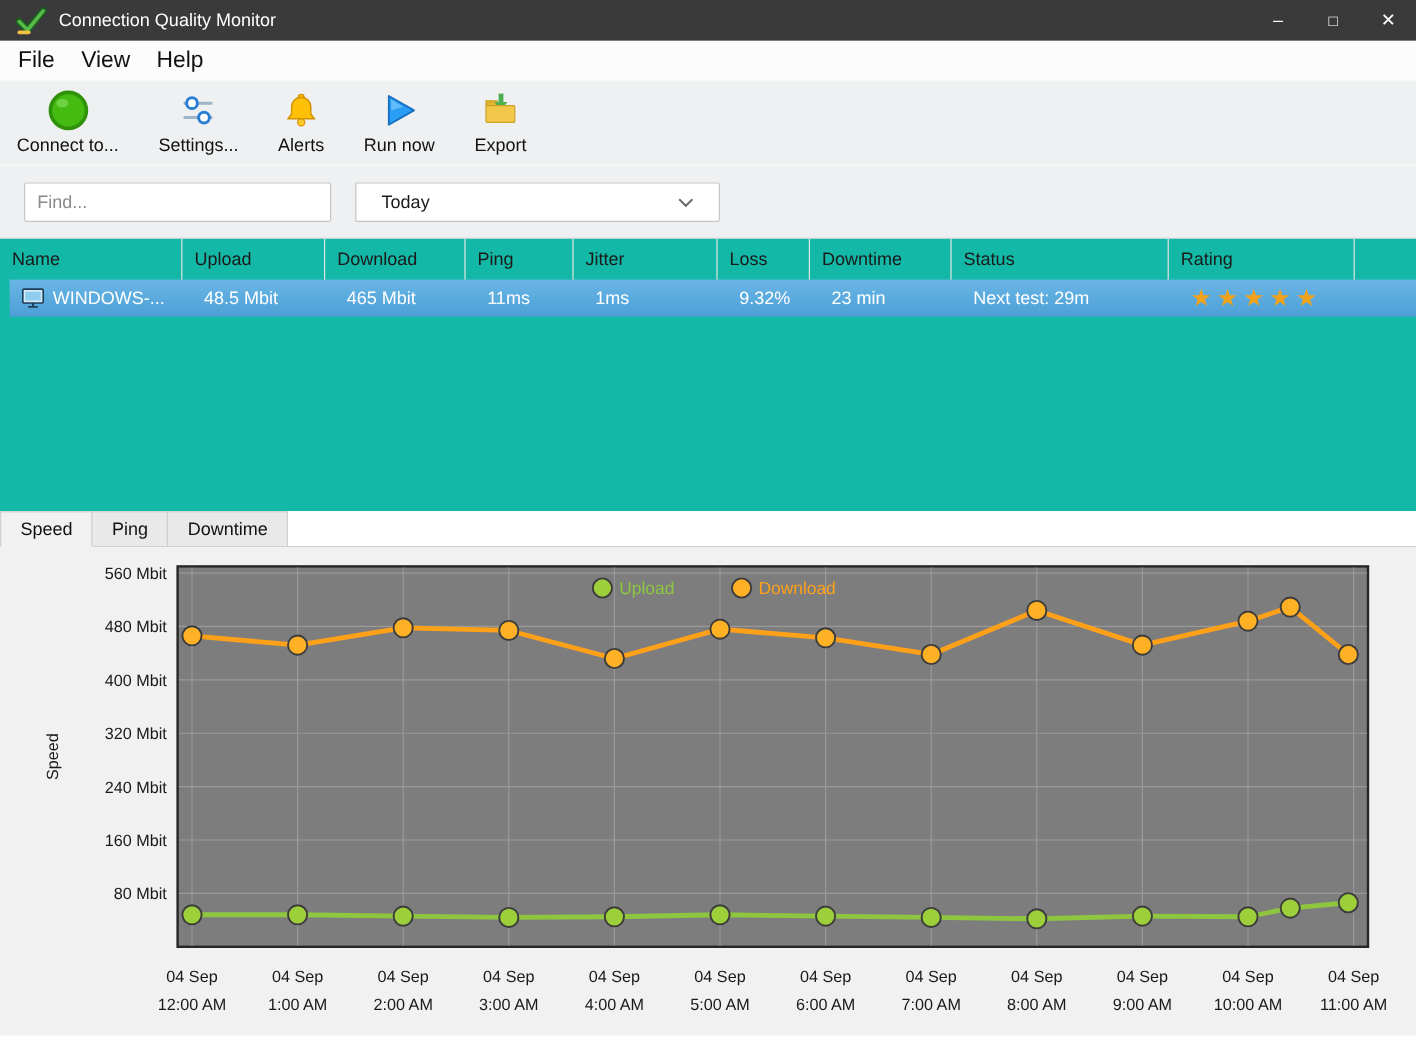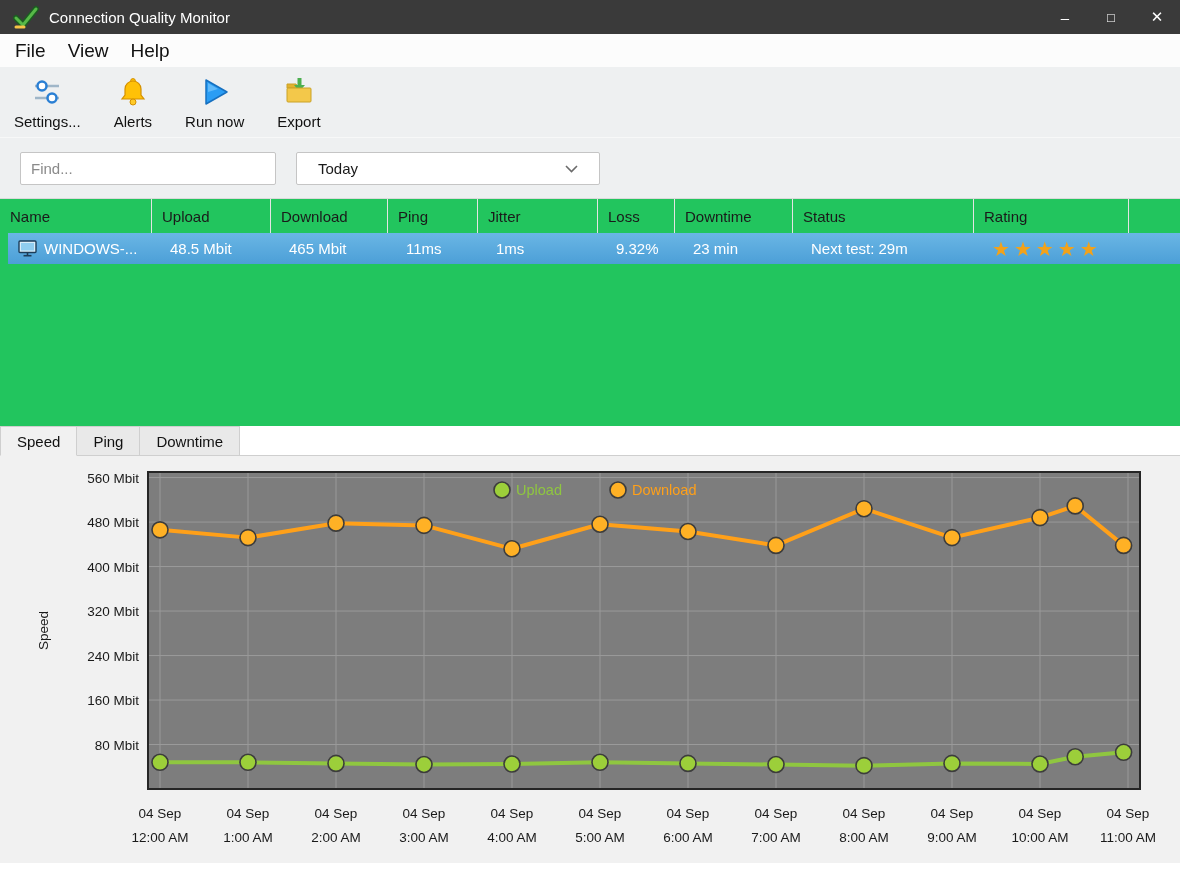--- a/index.html
+++ b/index.html
@@ -40,21 +40,21 @@
                padding-left:20px; flex:0 0 auto; }
   .find-input { width:256px; height:33px; border:1px solid #c5c5c5; border-radius:2px;
                 padding:0 10px; font-size:15px; background:#fff; color:#333;
                 font-family:"Liberation Sans", sans-serif; outline:none; }
   .find-input::placeholder { color:#8a8a8a; }
   .range-select { margin-left:20px; width:304px; height:33px; border:1px solid #c5c5c5;
                   border-radius:2px; background:#fff; display:flex; align-items:center;
                   justify-content:space-between; padding:0 21px; font-size:15px; color:#1a1a1a; }
 
   
-  .table-region { height:227px; background:#22c55e; flex:0 0 auto; }
+  .table-region { height:227px; background:#14b8a6; flex:0 0 auto; }
   .grid-row { display:grid; grid-template-columns:152px 119px 117px 90px 120px 77px 118px 181px 155px; }
   .thead { height:34px; font-size:15px; color:#1a1a1a; }
   .th { display:flex; align-items:center; padding-left:10px; border-right:1px solid #e4e4e4;
         height:100%; white-space:nowrap; overflow:hidden; }
   .trow { height:31px; background:linear-gradient(#6ab6e5,#4c9fd7); color:#ffffff;
           font-size:15px; align-items:center; margin-left:8px; }
   .cell { padding-left:10px; white-space:nowrap; overflow:hidden; display:flex; align-items:center; }
   .name-cell { gap:7px; }
   .stars { color:var(--star,#f2a21a); font-size:20px; letter-spacing:4px; line-height:1; }
 
@@ -91,20 +91,29 @@
     <span class="win-btn">✕</span>
   </div>
 
   <div class="menubar">
     <span class="menu-item">File</span>
     <span class="menu-item">View</span>
     <span class="menu-item">Help</span>
   </div>
 
   <div class="toolbar">
+    <div class="tool-btn">
+      <span class="tool-icon">
+        <svg width="36" height="36" viewBox="0 0 36 36">
+          <circle cx="18" cy="18" r="15" fill="#45bb12" stroke="#2f920a" stroke-width="3"></circle>
+          <ellipse cx="13" cy="12" rx="5" ry="3.5" fill="#7ddc52" opacity="0.7"></ellipse>
+        </svg>
+      </span>
+      <span class="tool-label">Connect to...</span>
+    </div>
     <div class="tool-btn">
       <span class="tool-icon">
         <svg width="32" height="32" viewBox="0 0 32 32">
           <line x1="4" y1="10" x2="28" y2="10" stroke="#9fb6c8" stroke-width="2.5"></line>
           <circle cx="11" cy="10" r="4.5" fill="#ffffff" stroke="#2a7fd4" stroke-width="2.5"></circle>
           <line x1="4" y1="22" x2="28" y2="22" stroke="#9fb6c8" stroke-width="2.5"></line>
           <circle cx="21" cy="22" r="4.5" fill="#ffffff" stroke="#2a7fd4" stroke-width="2.5"></circle>
         </svg>
       </span>
       <span class="tool-label">Settings...</span>

